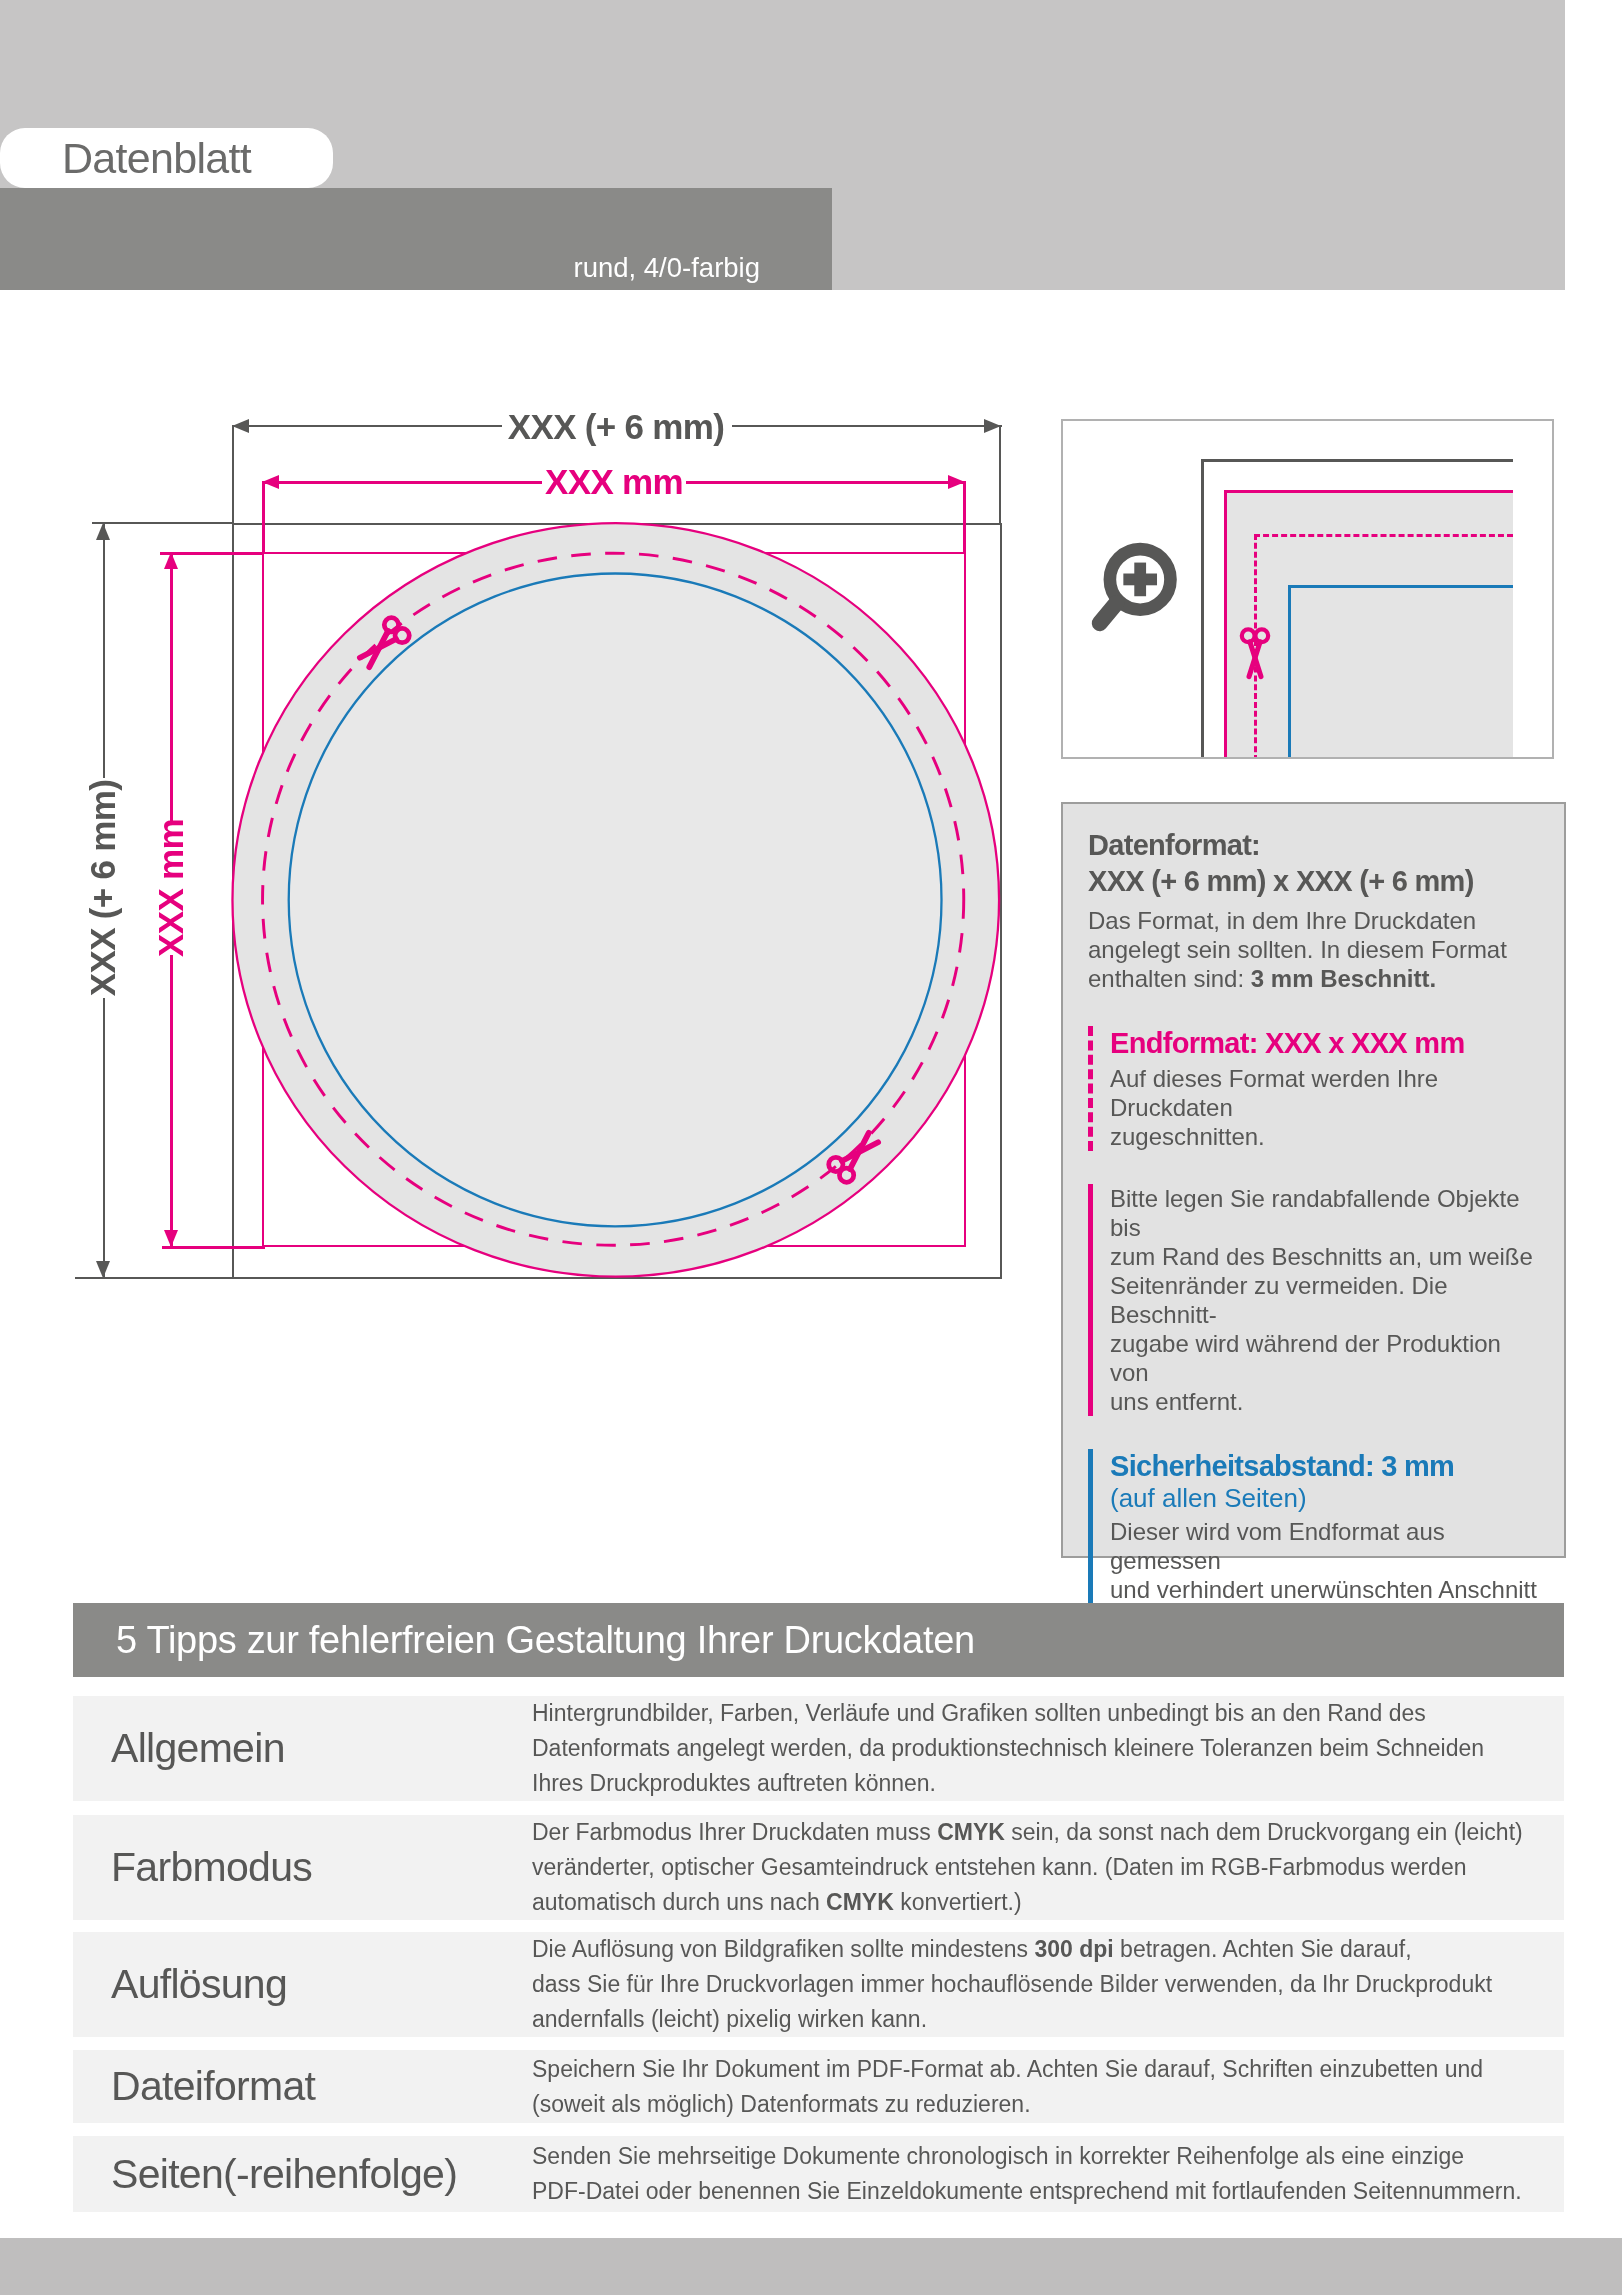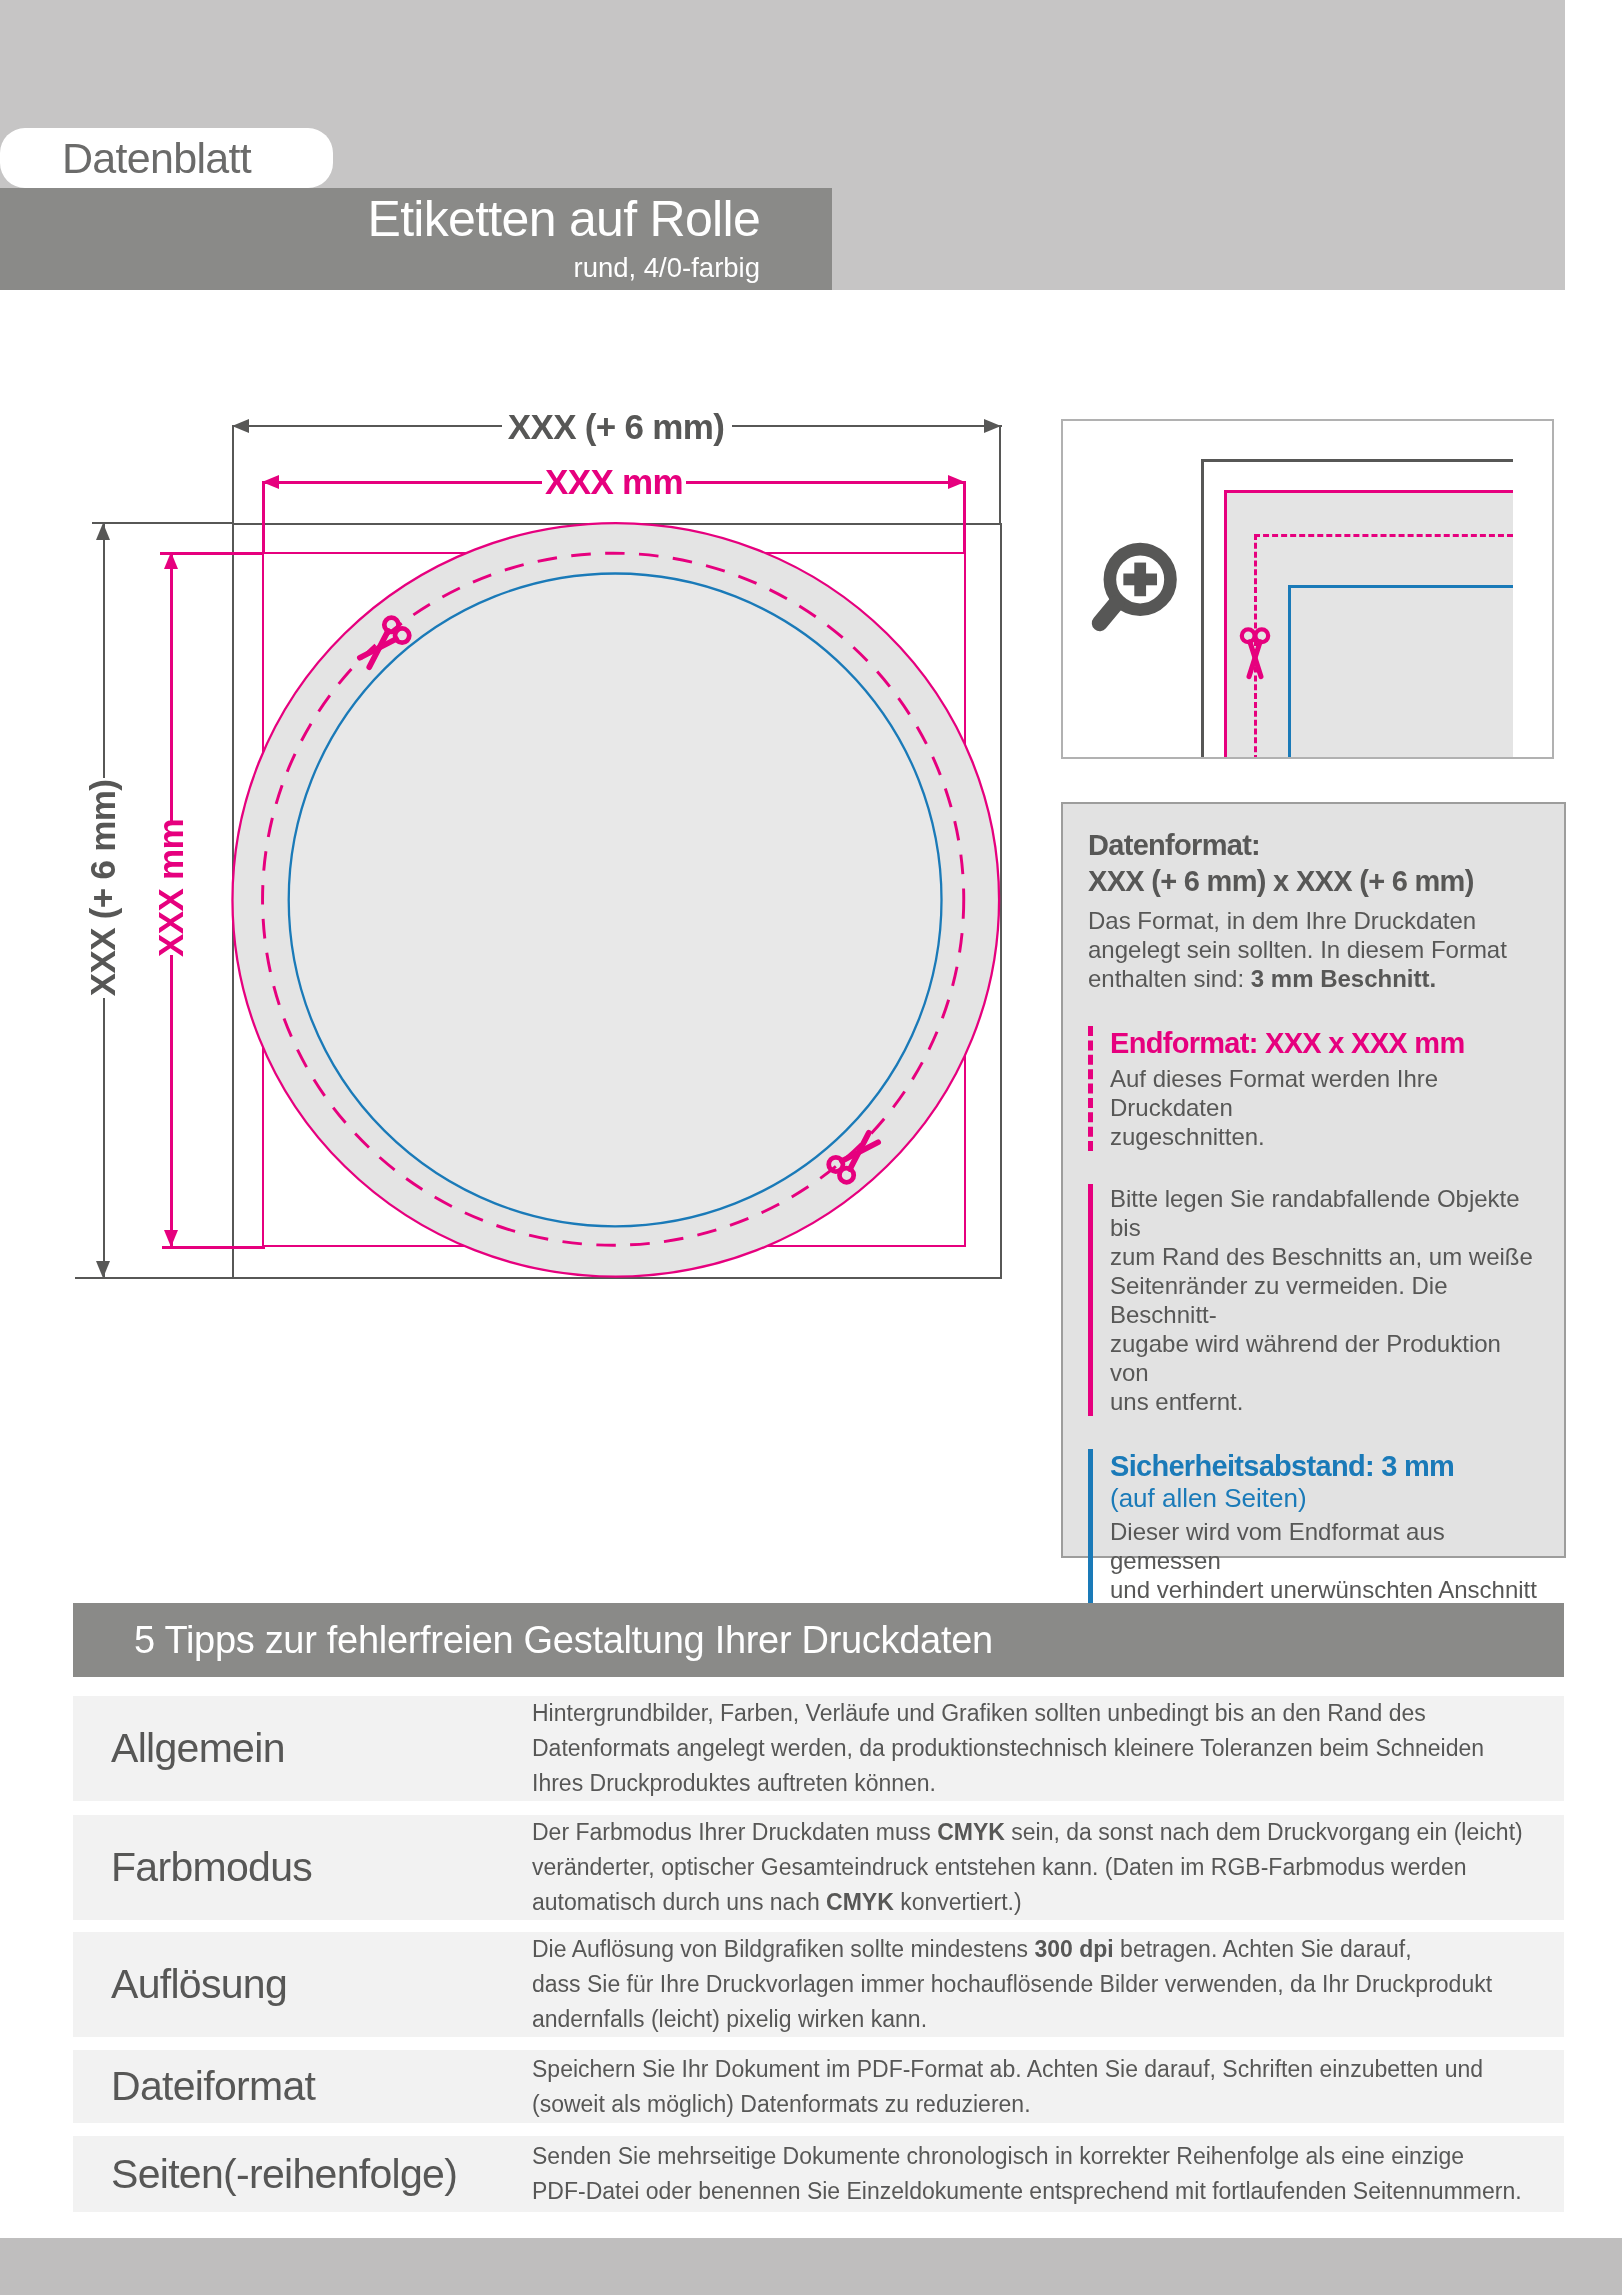--- a/index.html
+++ b/index.html
@@ -67,41 +67,40 @@
   .panel h3.bu{color:var(--blue);}
   .panel .sub{font-size:26px;line-height:30px;color:var(--blue);font-weight:normal;}
   .panel p{font-size:24px;line-height:29px;color:var(--dark);}
   .blk{margin-top:33px;padding-left:17px;}
   .blk.solid-pk{border-left:5.2px solid var(--magenta);}
   .blk.dash-pk{border-left:5.2px dashed var(--magenta);}
   .blk.solid-bu{border-left:5.2px solid var(--blue);}
 
   
   .tipsbar{left:73px;top:1603px;width:1491px;height:74px;background:var(--band);display:flex;align-items:center;}
-  .tipsbar span{padding-left:61px;font-size:38px;color:#ffffff;letter-spacing:-0.3px;}
+  .tipsbar span{padding-left:43px;font-size:38px;color:#ffffff;letter-spacing:-0.3px;}
   .tiprow{left:73px;width:1491px;background:var(--rowbg);display:flex;align-items:center;}
   .tiprow .lab{position:absolute;left:38px;font-size:41px;color:var(--dark);letter-spacing:-0.7px;white-space:nowrap;}
   .tiprow .bod{position:absolute;left:459px;font-size:23px;line-height:35px;color:var(--dark);}
 
   
   .footer{left:0;top:2238px;width:1623px;height:58px;background:var(--footer);}
 
   svg{display:block;}
 </style>
 </head>
 <body>
 
 <div id="page">
 
   <div class="abs backdrop"></div>
   <div class="abs sheetlabel-box">
     <span class="sheetlabel">Datenblatt</span>
   </div>
   <div class="abs titleband">
-    <div class="bandtitle">Etiketten auf Rolle</div>
     <div class="bandsubtitle">rund, 4/0-farbig</div>
   </div>
 
   <div class="abs sq-gray"></div>
   <div class="abs sq-pink"></div>
 
   <svg class="abs" style="left:222px;top:510px;" width="798" height="785" viewBox="340 780 1220 1200">
     <ellipse cx="942" cy="1376" rx="586" ry="576" fill="var(--discfill)" stroke="var(--magenta)" stroke-width="3.5"></ellipse>
     <ellipse cx="941" cy="1376" rx="499" ry="499" fill="#e8e8e8" stroke="var(--blue)" stroke-width="3.5"></ellipse>
     <ellipse cx="938" cy="1375" rx="536" ry="529" fill="none" stroke="var(--magenta)" stroke-width="4.5" stroke-dasharray="30 22"></ellipse>

